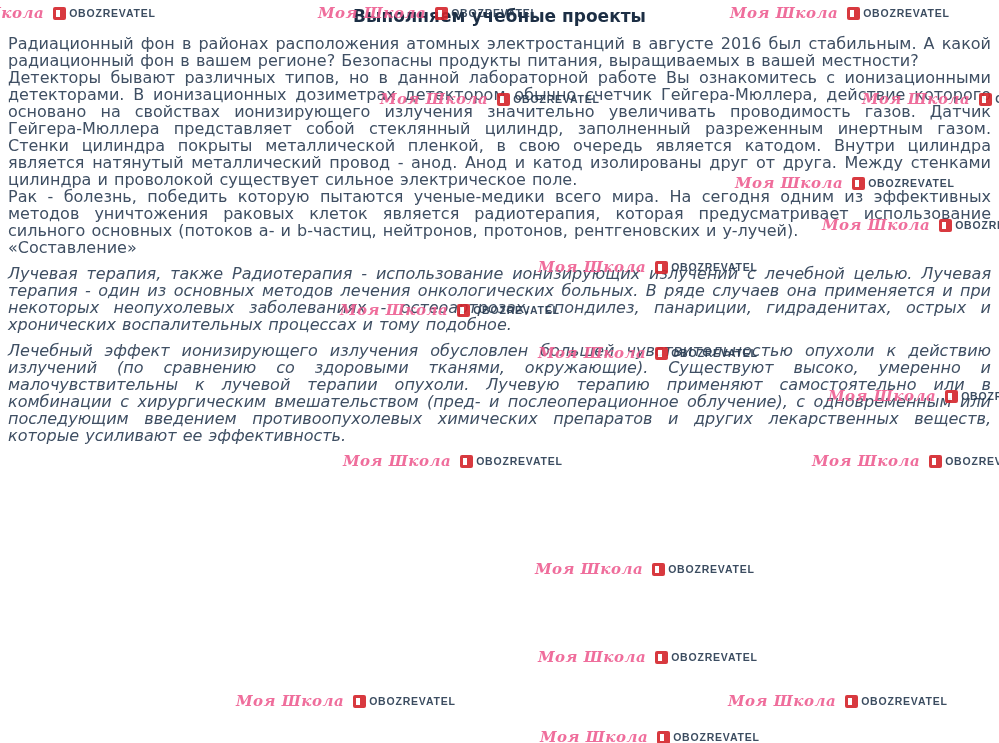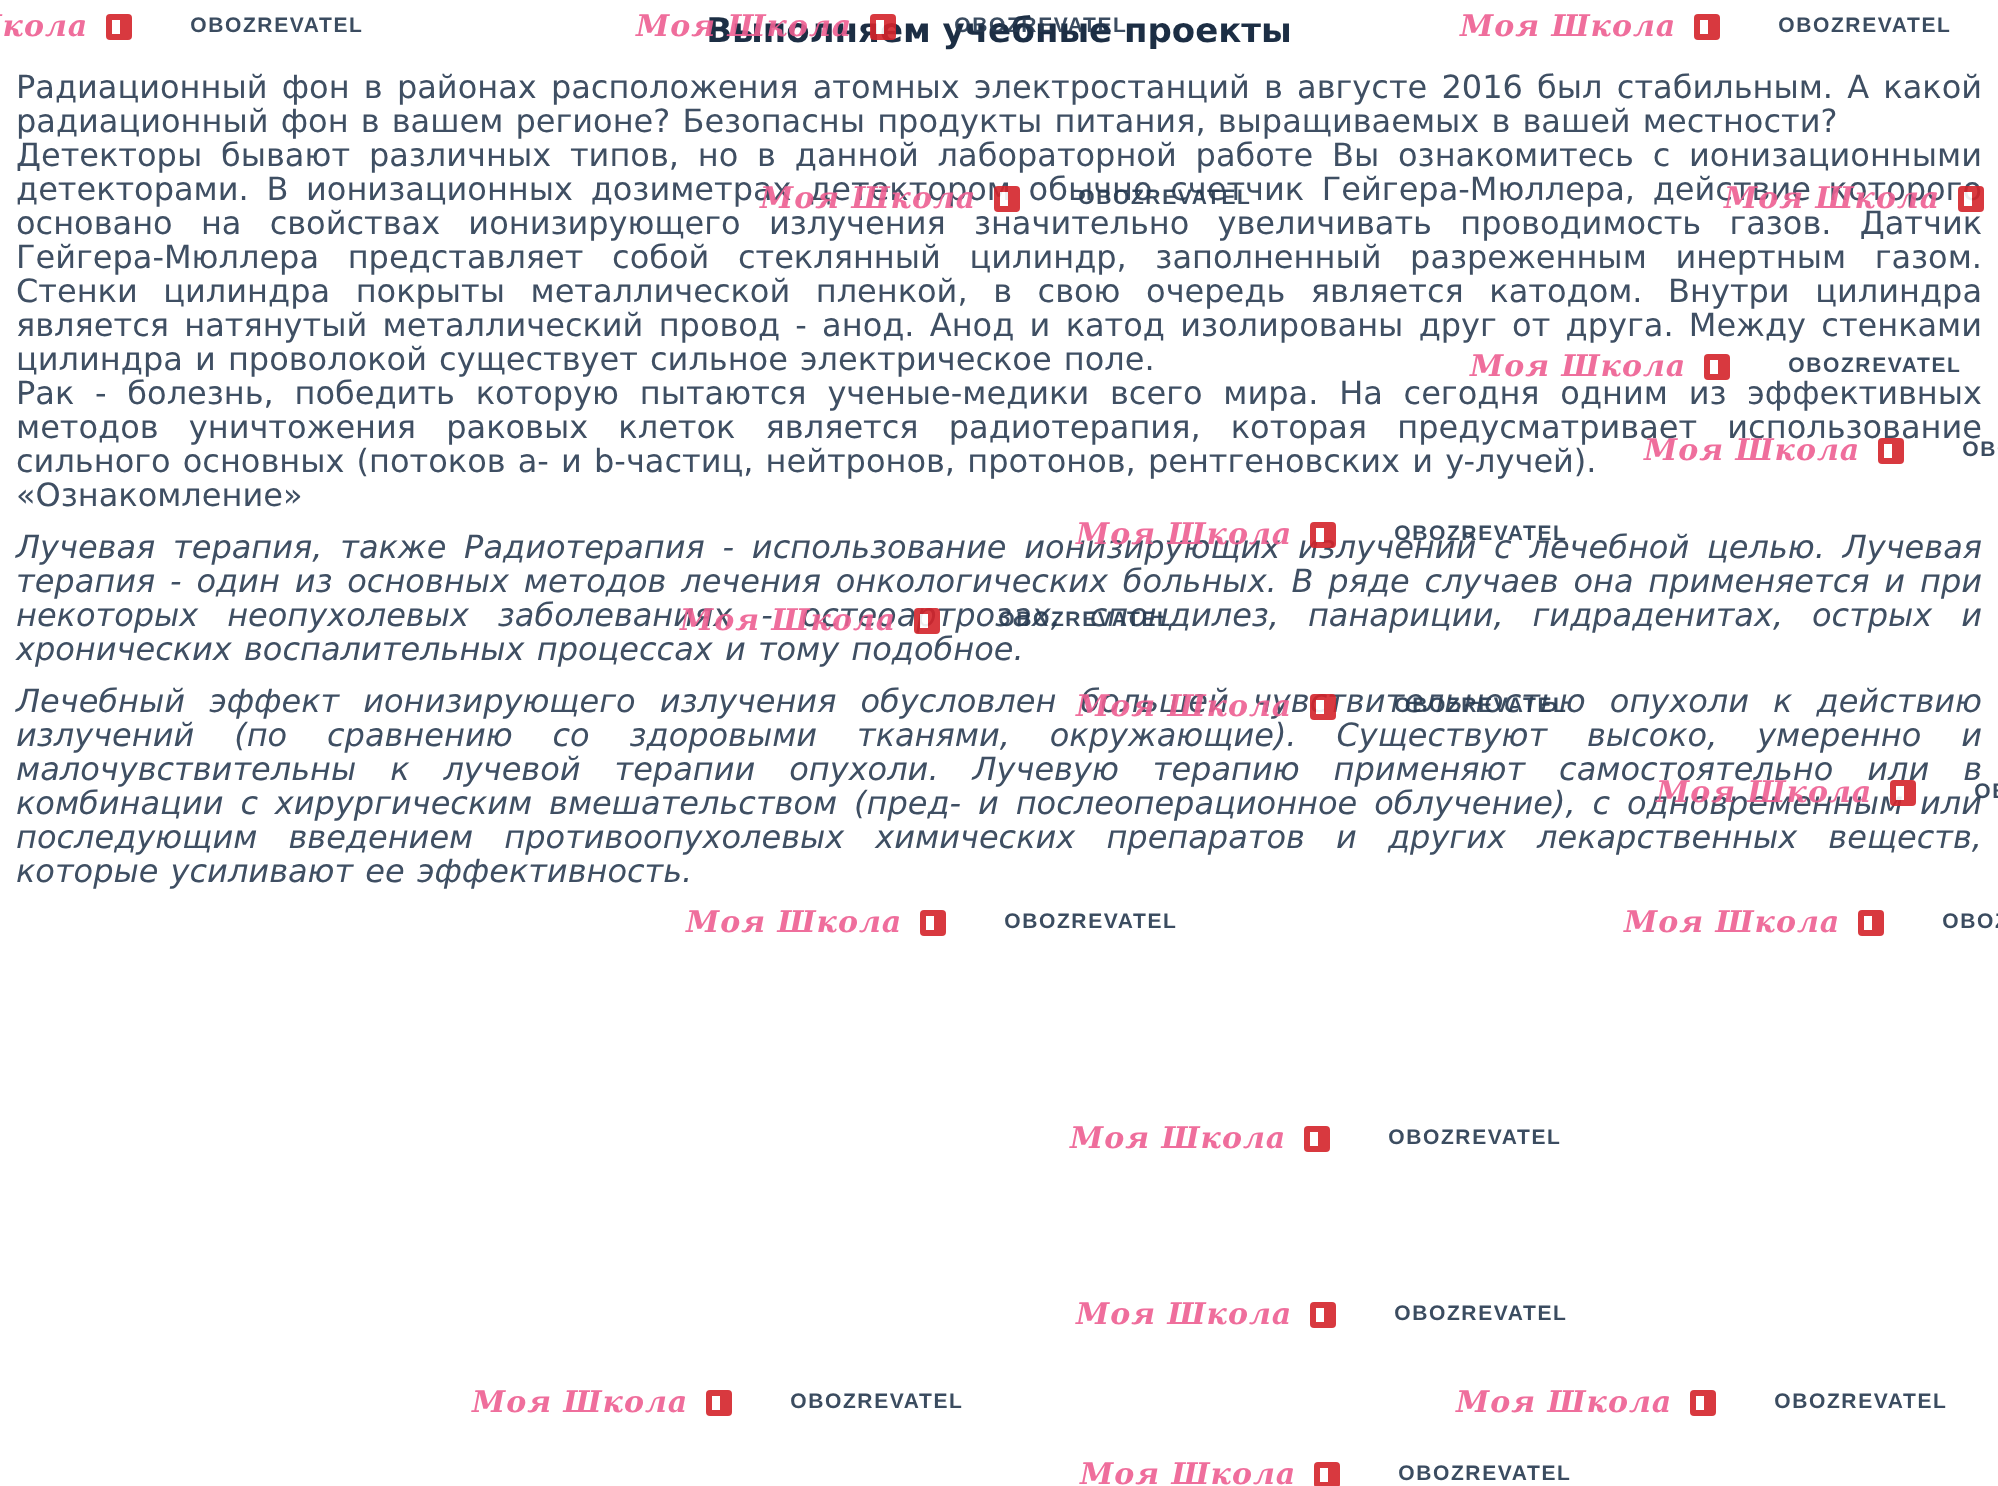--- a/index.html
+++ b/index.html
@@ -81,39 +81,38 @@
     width: 4px;
     height: 7px;
     background: #ffffff;
   }
   .wm-brand {
     font-family: "Liberation Sans", "DejaVu Sans", sans-serif;
     font-size: 10.5px;
     font-weight: bold;
     letter-spacing: 0.8px;
     color: var(--wm-brand-color, #26394f);
-    margin-left: 26px;
   }
 </style>
 </head>
 <body>
 
 <div class="page">
   <div class="doc-title">Выполняем учебные проекты</div>
 
   <p class="para">Радиационный фон в районах расположения атомных электростанций в августе 2016 был стабильным. А какой радиационный фон в вашем регионе? Безопасны продукты питания, выращиваемых в вашей местности?</p>
 
 
 
   <p class="para gap-lg">Детекторы бывают различных типов, но в данной лабораторной работе Вы ознакомитесь с ионизационными детекторами. В ионизационных дозиметрах детектором обычно счетчик Гейгера-Мюллера, действие которого основано на свойствах ионизирующего излучения значительно увеличивать проводимость газов. Датчик Гейгера-Мюллера представляет собой стеклянный цилиндр, заполненный разреженным инертным газом. Стенки цилиндра покрыты металлической пленкой, в свою очередь является катодом. Внутри цилиндра является натянутый металлический провод - анод. Анод и катод изолированы друг от друга. Между стенками цилиндра и проволокой существует сильное электрическое поле.</p>
 
   <p class="para gap-lg">Рак - болезнь, победить которую пытаются ученые-медики всего мира. На сегодня одним из эффективных методов уничтожения раковых клеток является радиотерапия, которая предусматривает использование сильного основных (потоков a- и b-частиц, нейтронов, протонов, рентгеновских и y-лучей).</p>
 
 
-  <p class="para">«Ознакомление»</p>
+  <p class="para">«Составление»</p>
 
   <p class="para gap-sm">Лучевая терапия, также Радиотерапия - использование ионизирующих излучений с лечебной целью. Лучевая терапия - один из основных методов лечения онкологических больных. В ряде случаев она применяется и при некоторых неопухолевых заболеваниях - остеоартрозах, спондилез, панариции, гидраденитах, острых и хронических воспалительных процессах и тому подобное.</p>
 
   <p class="para gap-sm">Лечебный эффект ионизирующего излучения обусловлен большей чувствительностью опухоли к действию излучений (по сравнению со здоровыми тканями, окружающие). Существуют высоко, умеренно и малочувствительны к лучевой терапии опухоли. Лучевую терапию применяют самостоятельно или в комбинации с хирургическим вмешательством (пред- и послеоперационное облучение), с одновременным или последующим введением противоопухолевых химических препаратов и других лекарственных веществ, которые усиливают ее эффективность.</p>
 
   <div class="wm-layer">
       <span class="wm" style="left: -64px; top: 4px;">
         <span class="wm-script">Моя Школа</span>
         <span class="wm-badge"></span>
         <span class="wm-brand">OBOZREVATEL</span>

